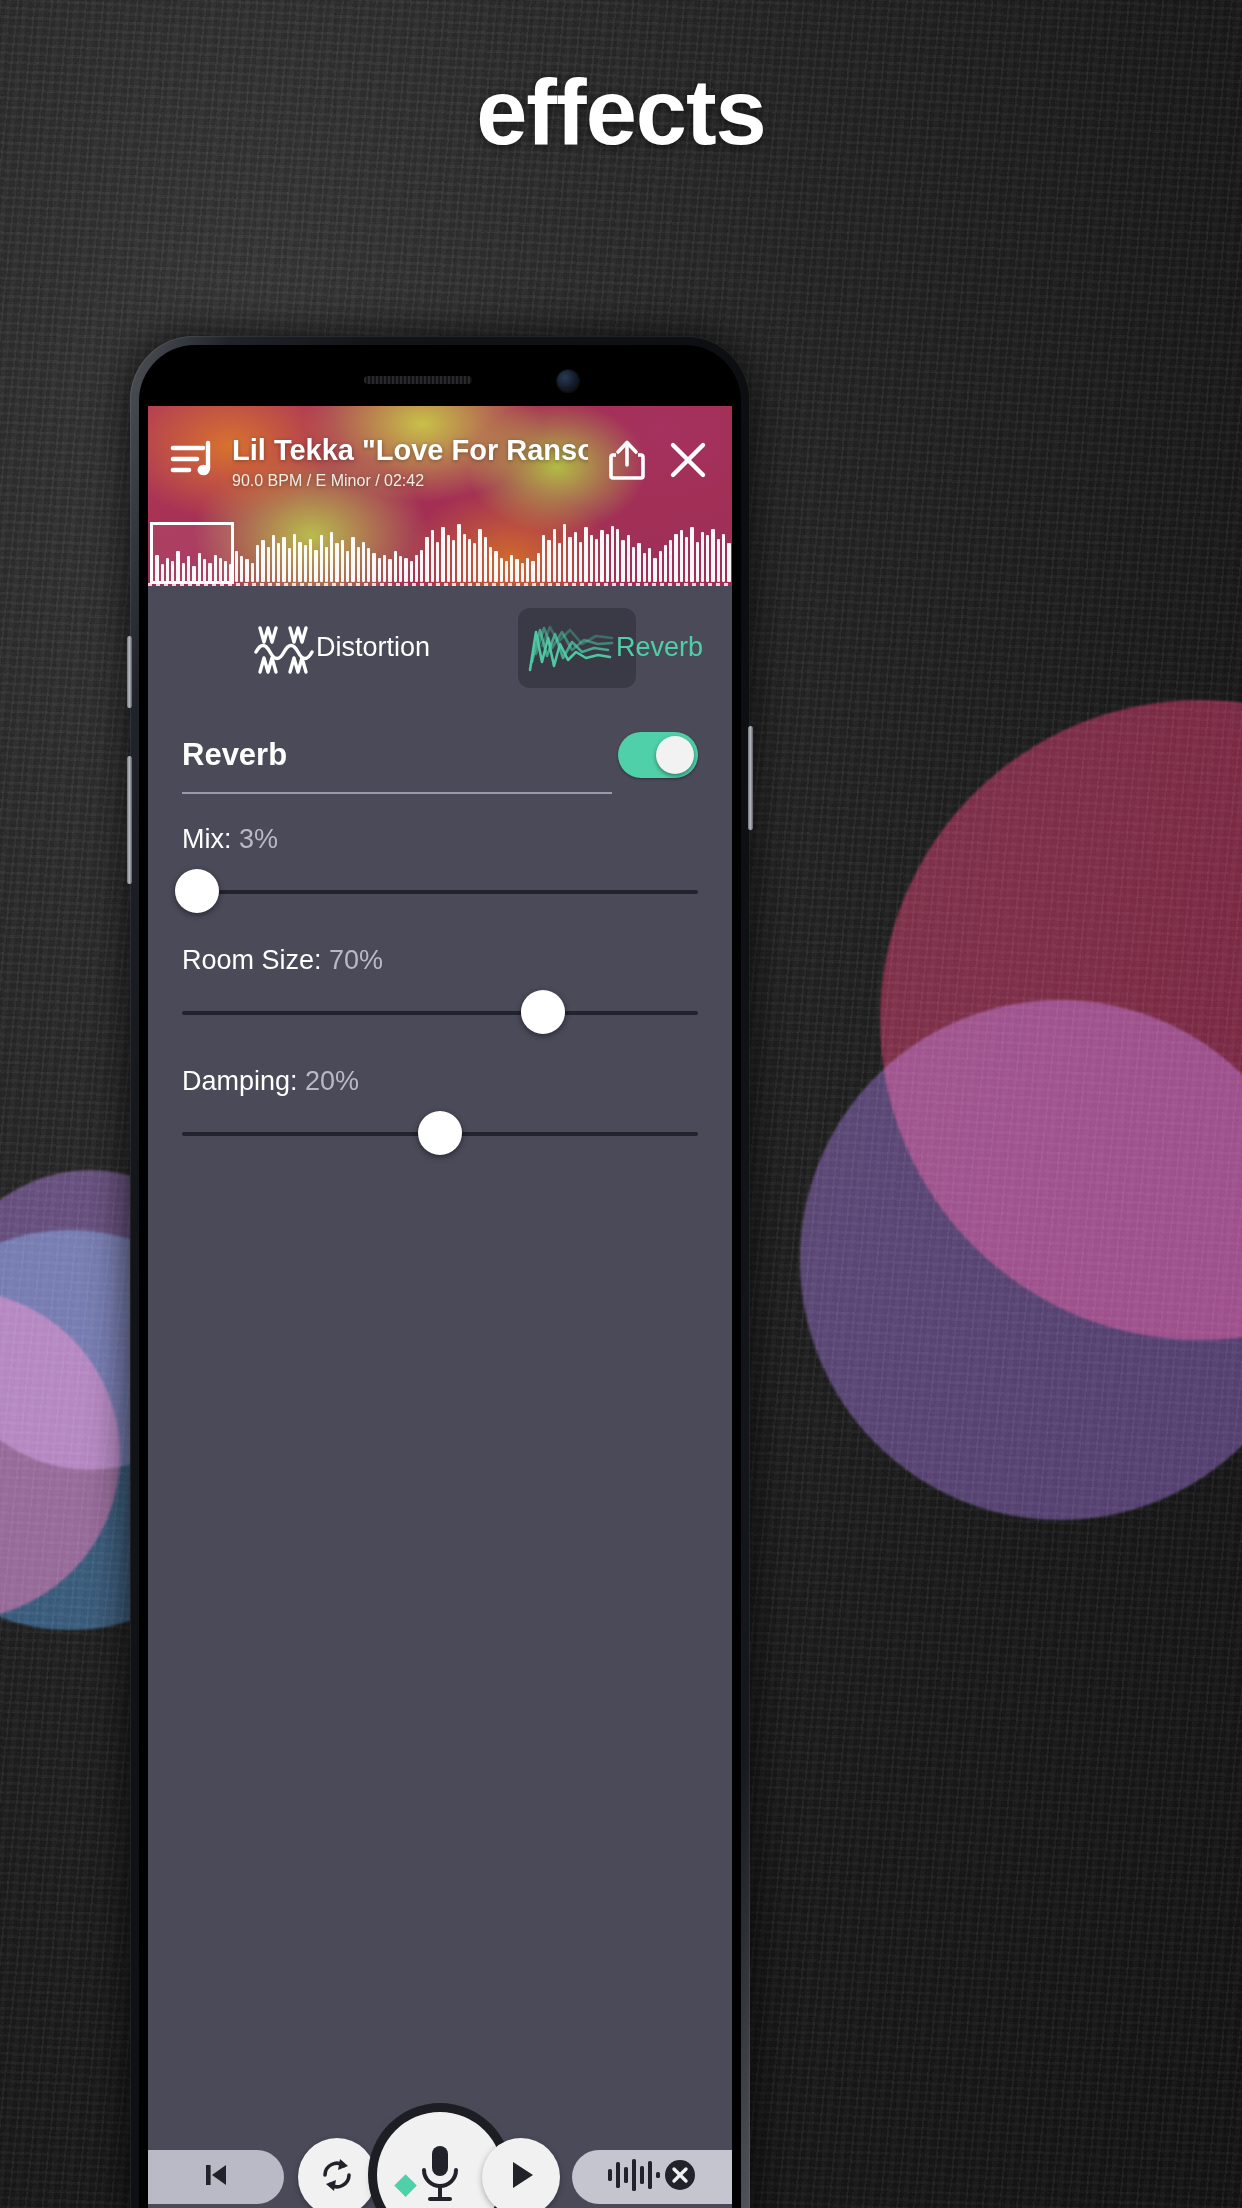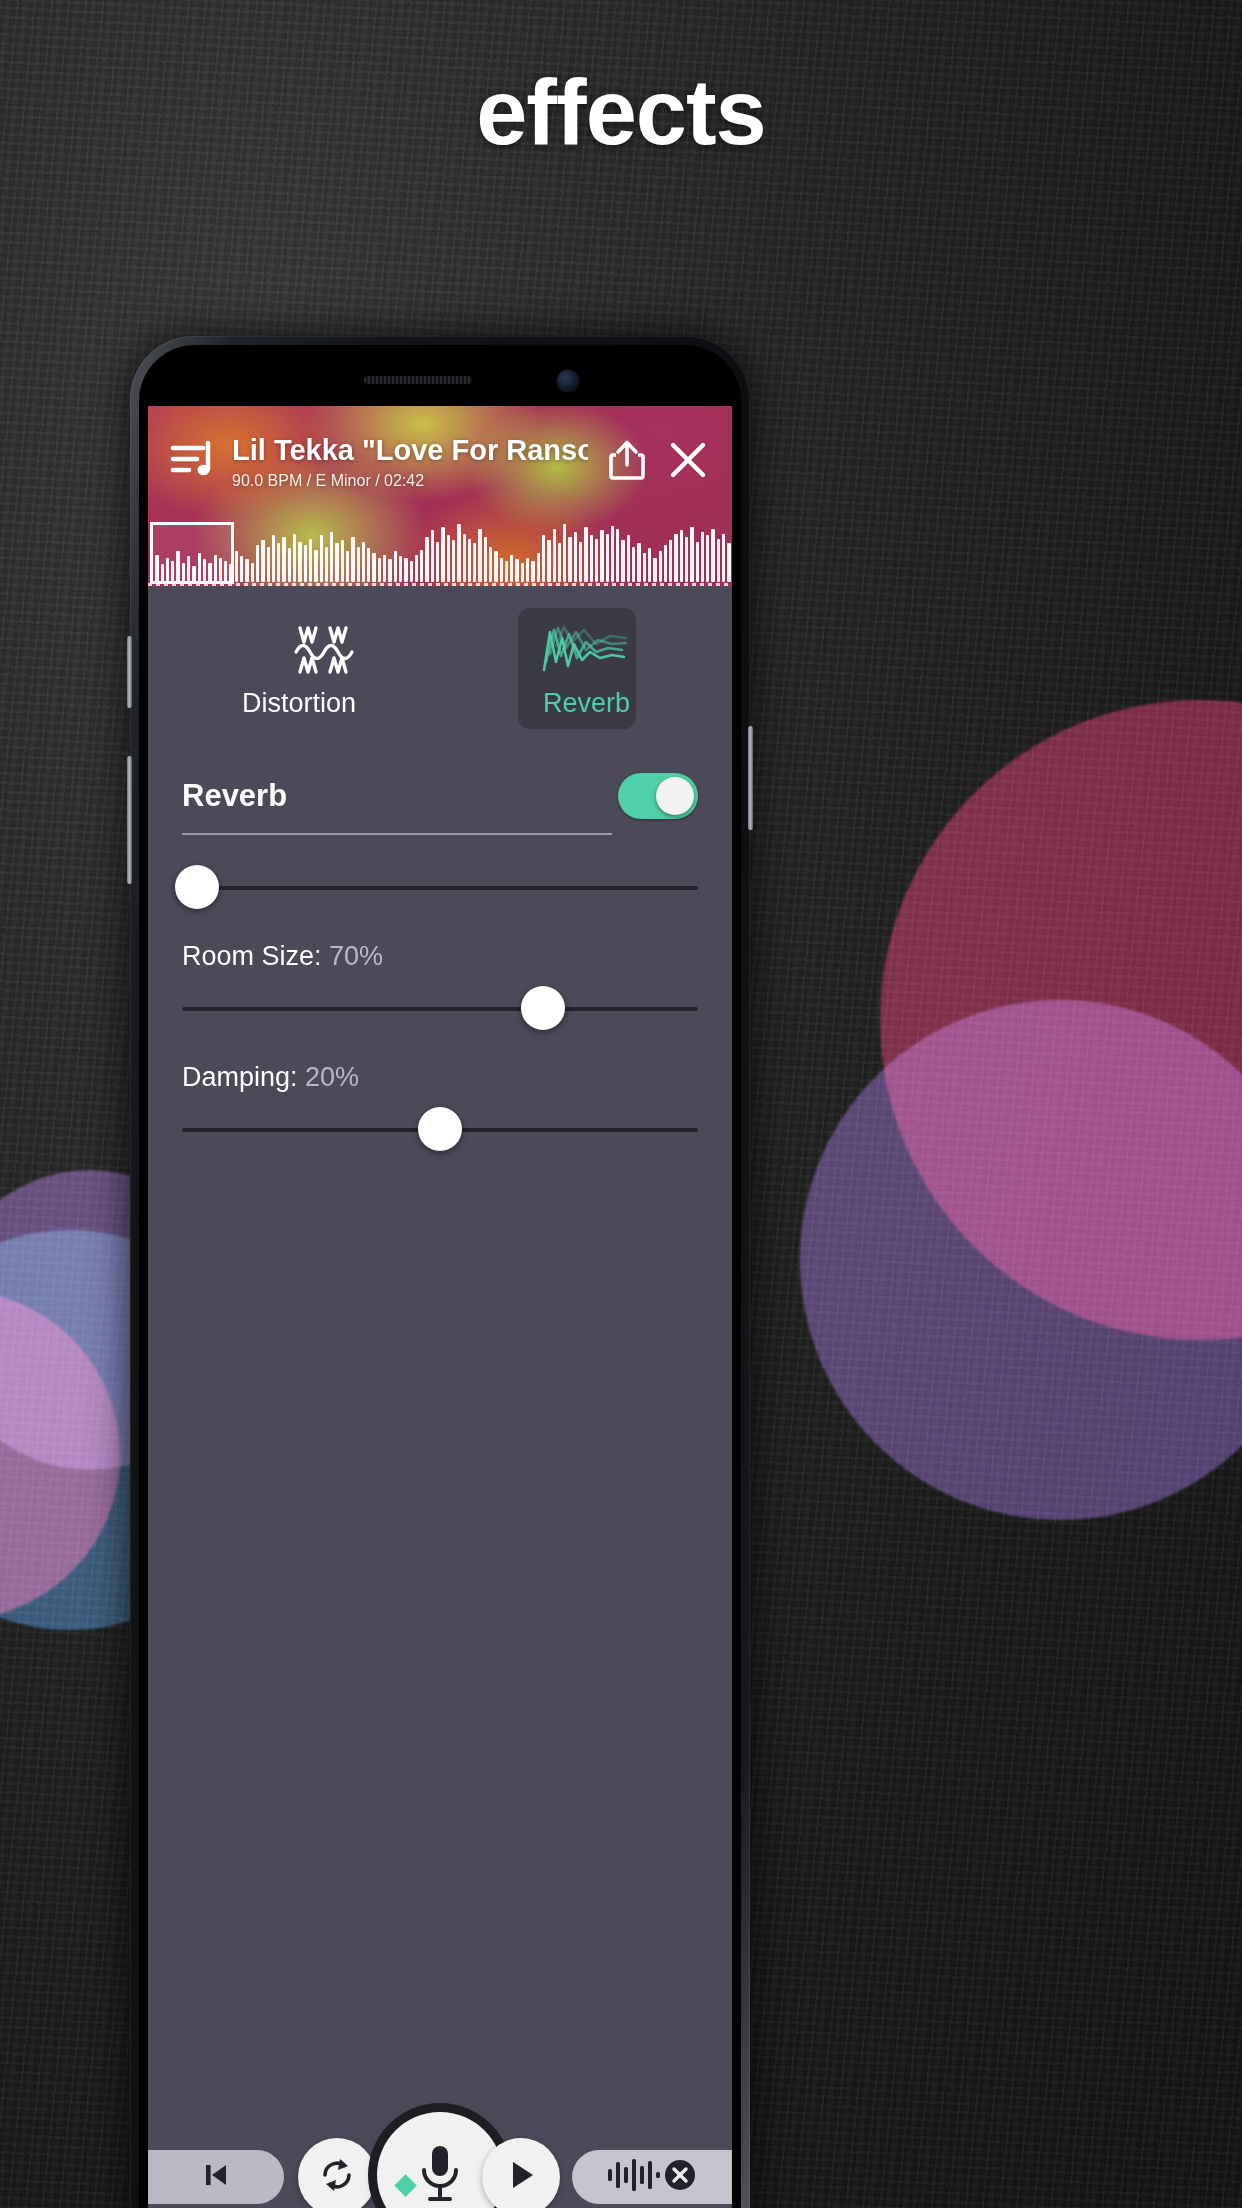--- a/index.html
+++ b/index.html
@@ -122,21 +122,21 @@
   }
   #wf-underline{position:absolute;left:0;right:0;bottom:0;height:3px;
     background:repeating-linear-gradient(90deg,#fff 0 4px,transparent 4px 8px);opacity:.8;}
 
   
   #effect-tabs{
     flex:none;display:flex;align-items:flex-start;justify-content:space-around;
     padding:22px 18px 14px 18px;
   }
   .tab{
-    display:flex;flex-direction:column;align-items:flex-end;justify-content:flex-start;
+    display:flex;flex-direction:row;align-items:flex-start;justify-content:flex-start;
     width:118px;padding:14px 6px 10px 6px;border-radius:12px;cursor:pointer;
     box-sizing:border-box;
   }
   .tab.active{background:#3a3a47;}
   .tab .ticon{height:56px;display:flex;align-items:center;justify-content:center;}
   .tab .tlabel{margin-top:10px;font-size:27px;color:#ffffff;white-space:nowrap;}
   .tab.teal .tlabel{color:#4fcfa8;}
 
   
   #panel{flex:1;padding:30px 34px 0 34px;box-sizing:border-box;}
@@ -414,20 +414,24 @@
       <div id="panel">
         <div id="panel-head">
           <span id="panel-title">Reverb</span>
           <span id="toggle">
             <span class="knob"></span>
           </span>
         </div>
         <div id="panel-rule"></div>
 
         <div class="param">
+          <div class="plabel">
+            <span>Mix:</span>
+            <span class="pval">3%</span>
+          </div>
           <div class="slider">
             <div class="track"></div>
             <div class="thumb" style="left:3%;"></div>
           </div>
         </div>
 
         <div class="param">
           <div class="plabel">
             <span>Room Size:</span>
             <span class="pval">70%</span>

